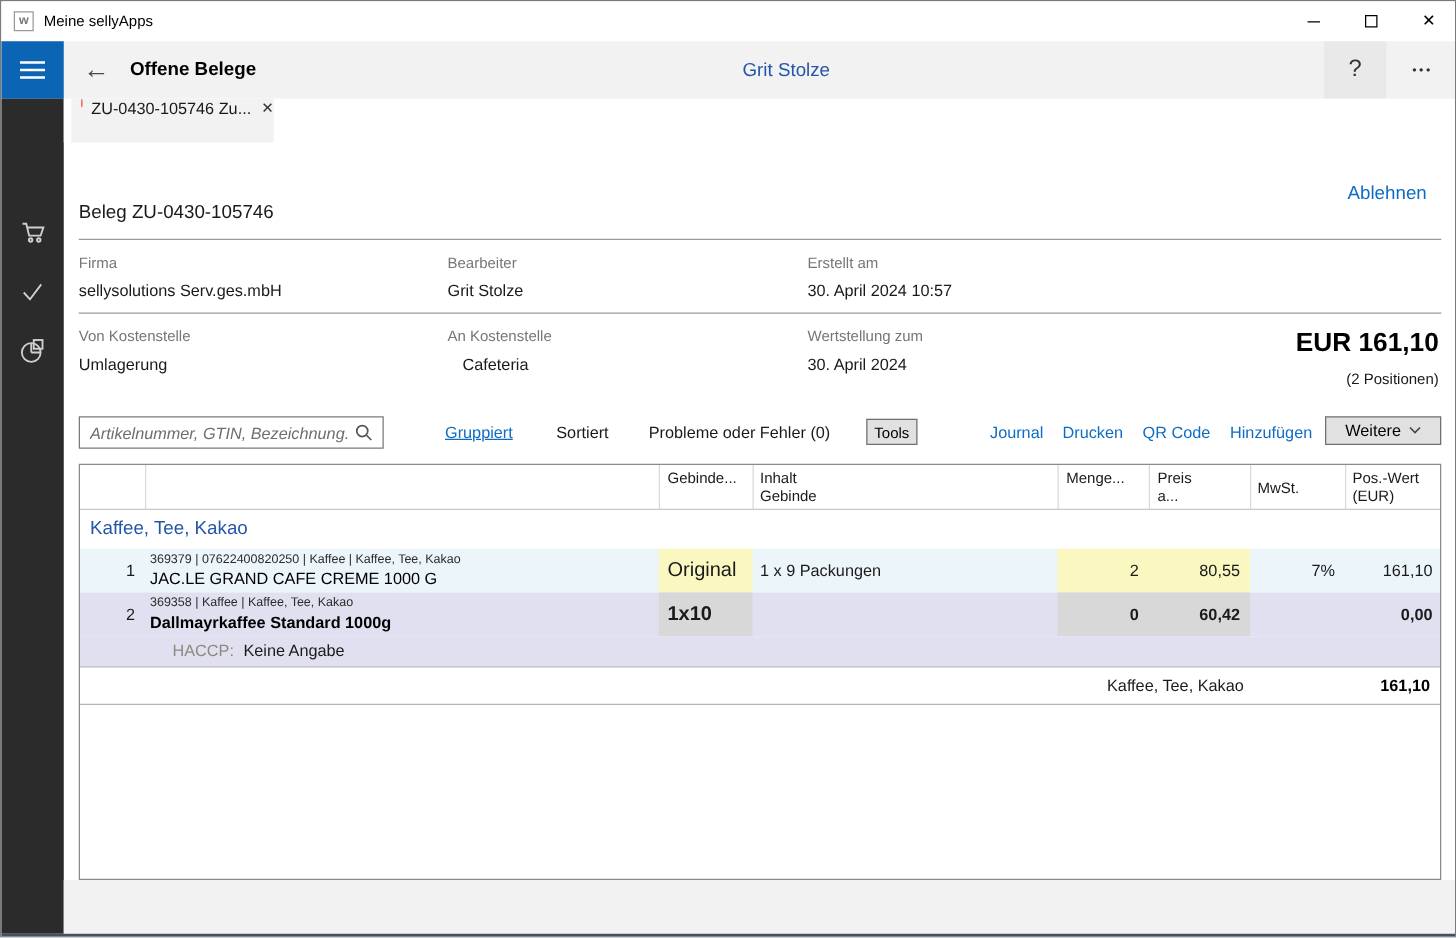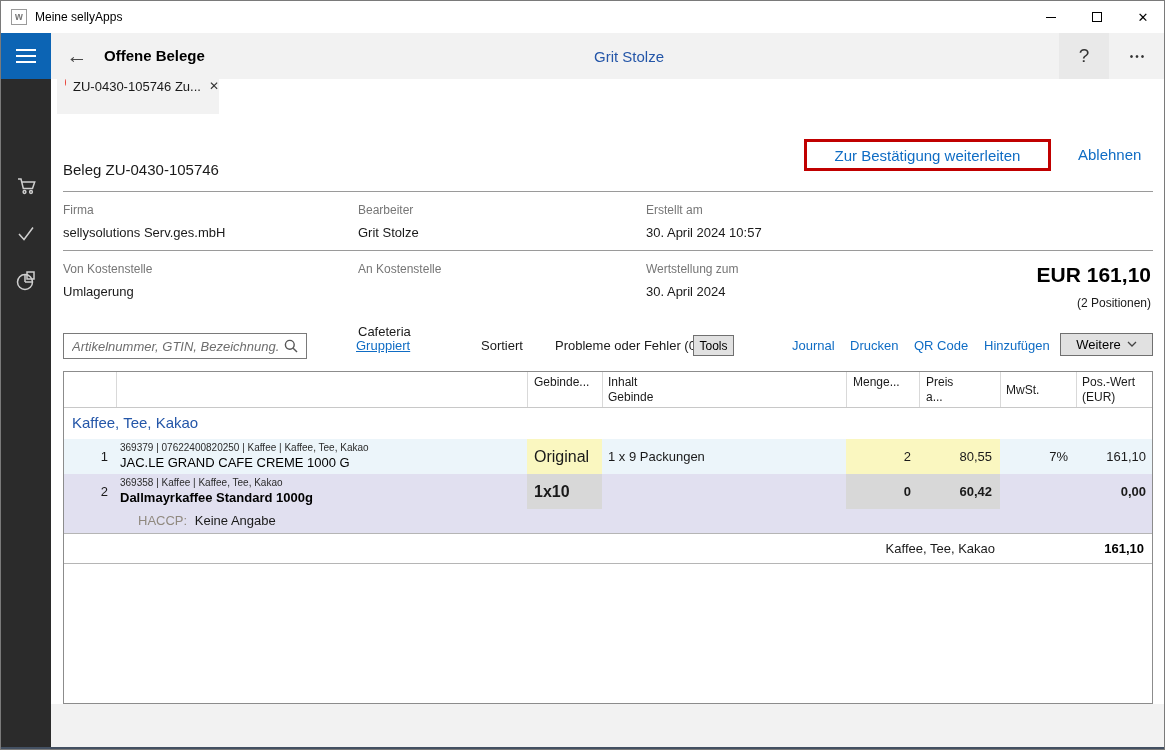--- a/index.html
+++ b/index.html
@@ -59,21 +59,21 @@
   .total-note { position:absolute; right:13px; top:295px; font-size:12px; color:#1a1a1a; }
 
   
   .searchbox { position:absolute; left:62px; top:332px; width:244px; height:26px; border:1px solid #7a7a7a;
                background:#fff; display:flex; align-items:center; }
   .searchbox input { flex:1; border:none; outline:none; background:transparent; font-family:inherit;
                      font-size:13px; padding:0 4px 0 8px; color:#1a1a1a; }
   .searchbox input::placeholder { color:#6e6e6e; font-style:italic; }
   .searchbox svg { margin-right:7px; stroke:#555; fill:none; stroke-width:1.4; }
   .tb-link { position:absolute; top:337px; font-size:13px; color:#0f6cc4; white-space:nowrap; }
-  .tb-text { position:absolute; top:337px; font-size:13px; color:#1a1a1a; white-space:nowrap;margin-left:36px; }
+  .tb-text { position:absolute; top:337px; font-size:13px; color:#1a1a1a; white-space:nowrap; }
   .tools-btn { position:absolute; left:692px; top:334px; width:41px; height:21px; background:#e1e1e1;
                border:1px solid #707070; font-size:12px; color:#000; display:flex; align-items:center; justify-content:center; }
   .weitere-btn { position:absolute; left:1059px; top:332px; width:93px; height:23px; background:#e1e1e1;
                  border:1px solid #707070; font-size:13px; color:#000; display:flex; align-items:center; justify-content:center; gap:6px; }
   .weitere-btn svg { stroke:#444; fill:none; stroke-width:1.3; }
 
   
   .dtable { position:absolute; left:62px; top:370px; width:1090px; height:333px; border:1px solid #8c8c8c; background:#fff; }
   .th-sep { position:absolute; top:0; height:35px; width:1px; background:#d9d9d9; }
   .th-bottom { position:absolute; top:35px; left:0; width:100%; height:1px; background:#c8c8c8; }
@@ -170,38 +170,37 @@
 
   <div class="tabstrip">
     <div class="tab">
       <span class="tab-dot"></span>
       <span class="tab-label">ZU-0430-105746 Zu...</span>
       <span class="tab-close">✕</span>
     </div>
   </div>
 
   <div class="doc-beleg">Beleg ZU-0430-105746</div>
-  <div class="action-forward">Zur Bestätigung weiterleiten</div>
   <span class="action-reject">Ablehnen</span>
 
   <div class="hrule" style="top:190px;"></div>
 
   <span class="f-label" style="left:62px; top:202px;">Firma</span>
   <span class="f-value" style="left:62px; top:224px;">sellysolutions Serv.ges.mbH</span>
   <span class="f-label" style="left:357px; top:202px;">Bearbeiter</span>
   <span class="f-value" style="left:357px; top:224px;">Grit Stolze</span>
   <span class="f-label" style="left:645px; top:202px;">Erstellt am</span>
   <span class="f-value" style="left:645px; top:224px;">30. April 2024 10:57</span>
 
   <div class="hrule" style="top:249px;"></div>
 
   <span class="f-label" style="left:62px; top:261px;">Von Kostenstelle</span>
   <span class="f-value" style="left:62px; top:283px;">Umlagerung</span>
   <span class="f-label" style="left:357px; top:261px;">An Kostenstelle</span>
-  <span class="f-value" style="left:357px; top:283px;margin-top:40px;">Cafeteria</span>
+  <span class="f-value" style="left:369px; top:283px;">Cafeteria</span>
   <span class="f-label" style="left:645px; top:261px;">Wertstellung zum</span>
   <span class="f-value" style="left:645px; top:283px;">30. April 2024</span>
 
   <div class="total">EUR 161,10</div>
   <div class="total-note">(2 Positionen)</div>
 
   <div class="searchbox">
     <input type="text" placeholder="Artikelnummer, GTIN, Bezeichnung..." style="">
     <svg width="16" height="16" viewBox="0 0 16 16">
       <circle cx="6.8" cy="6.8" r="4.4"></circle>

